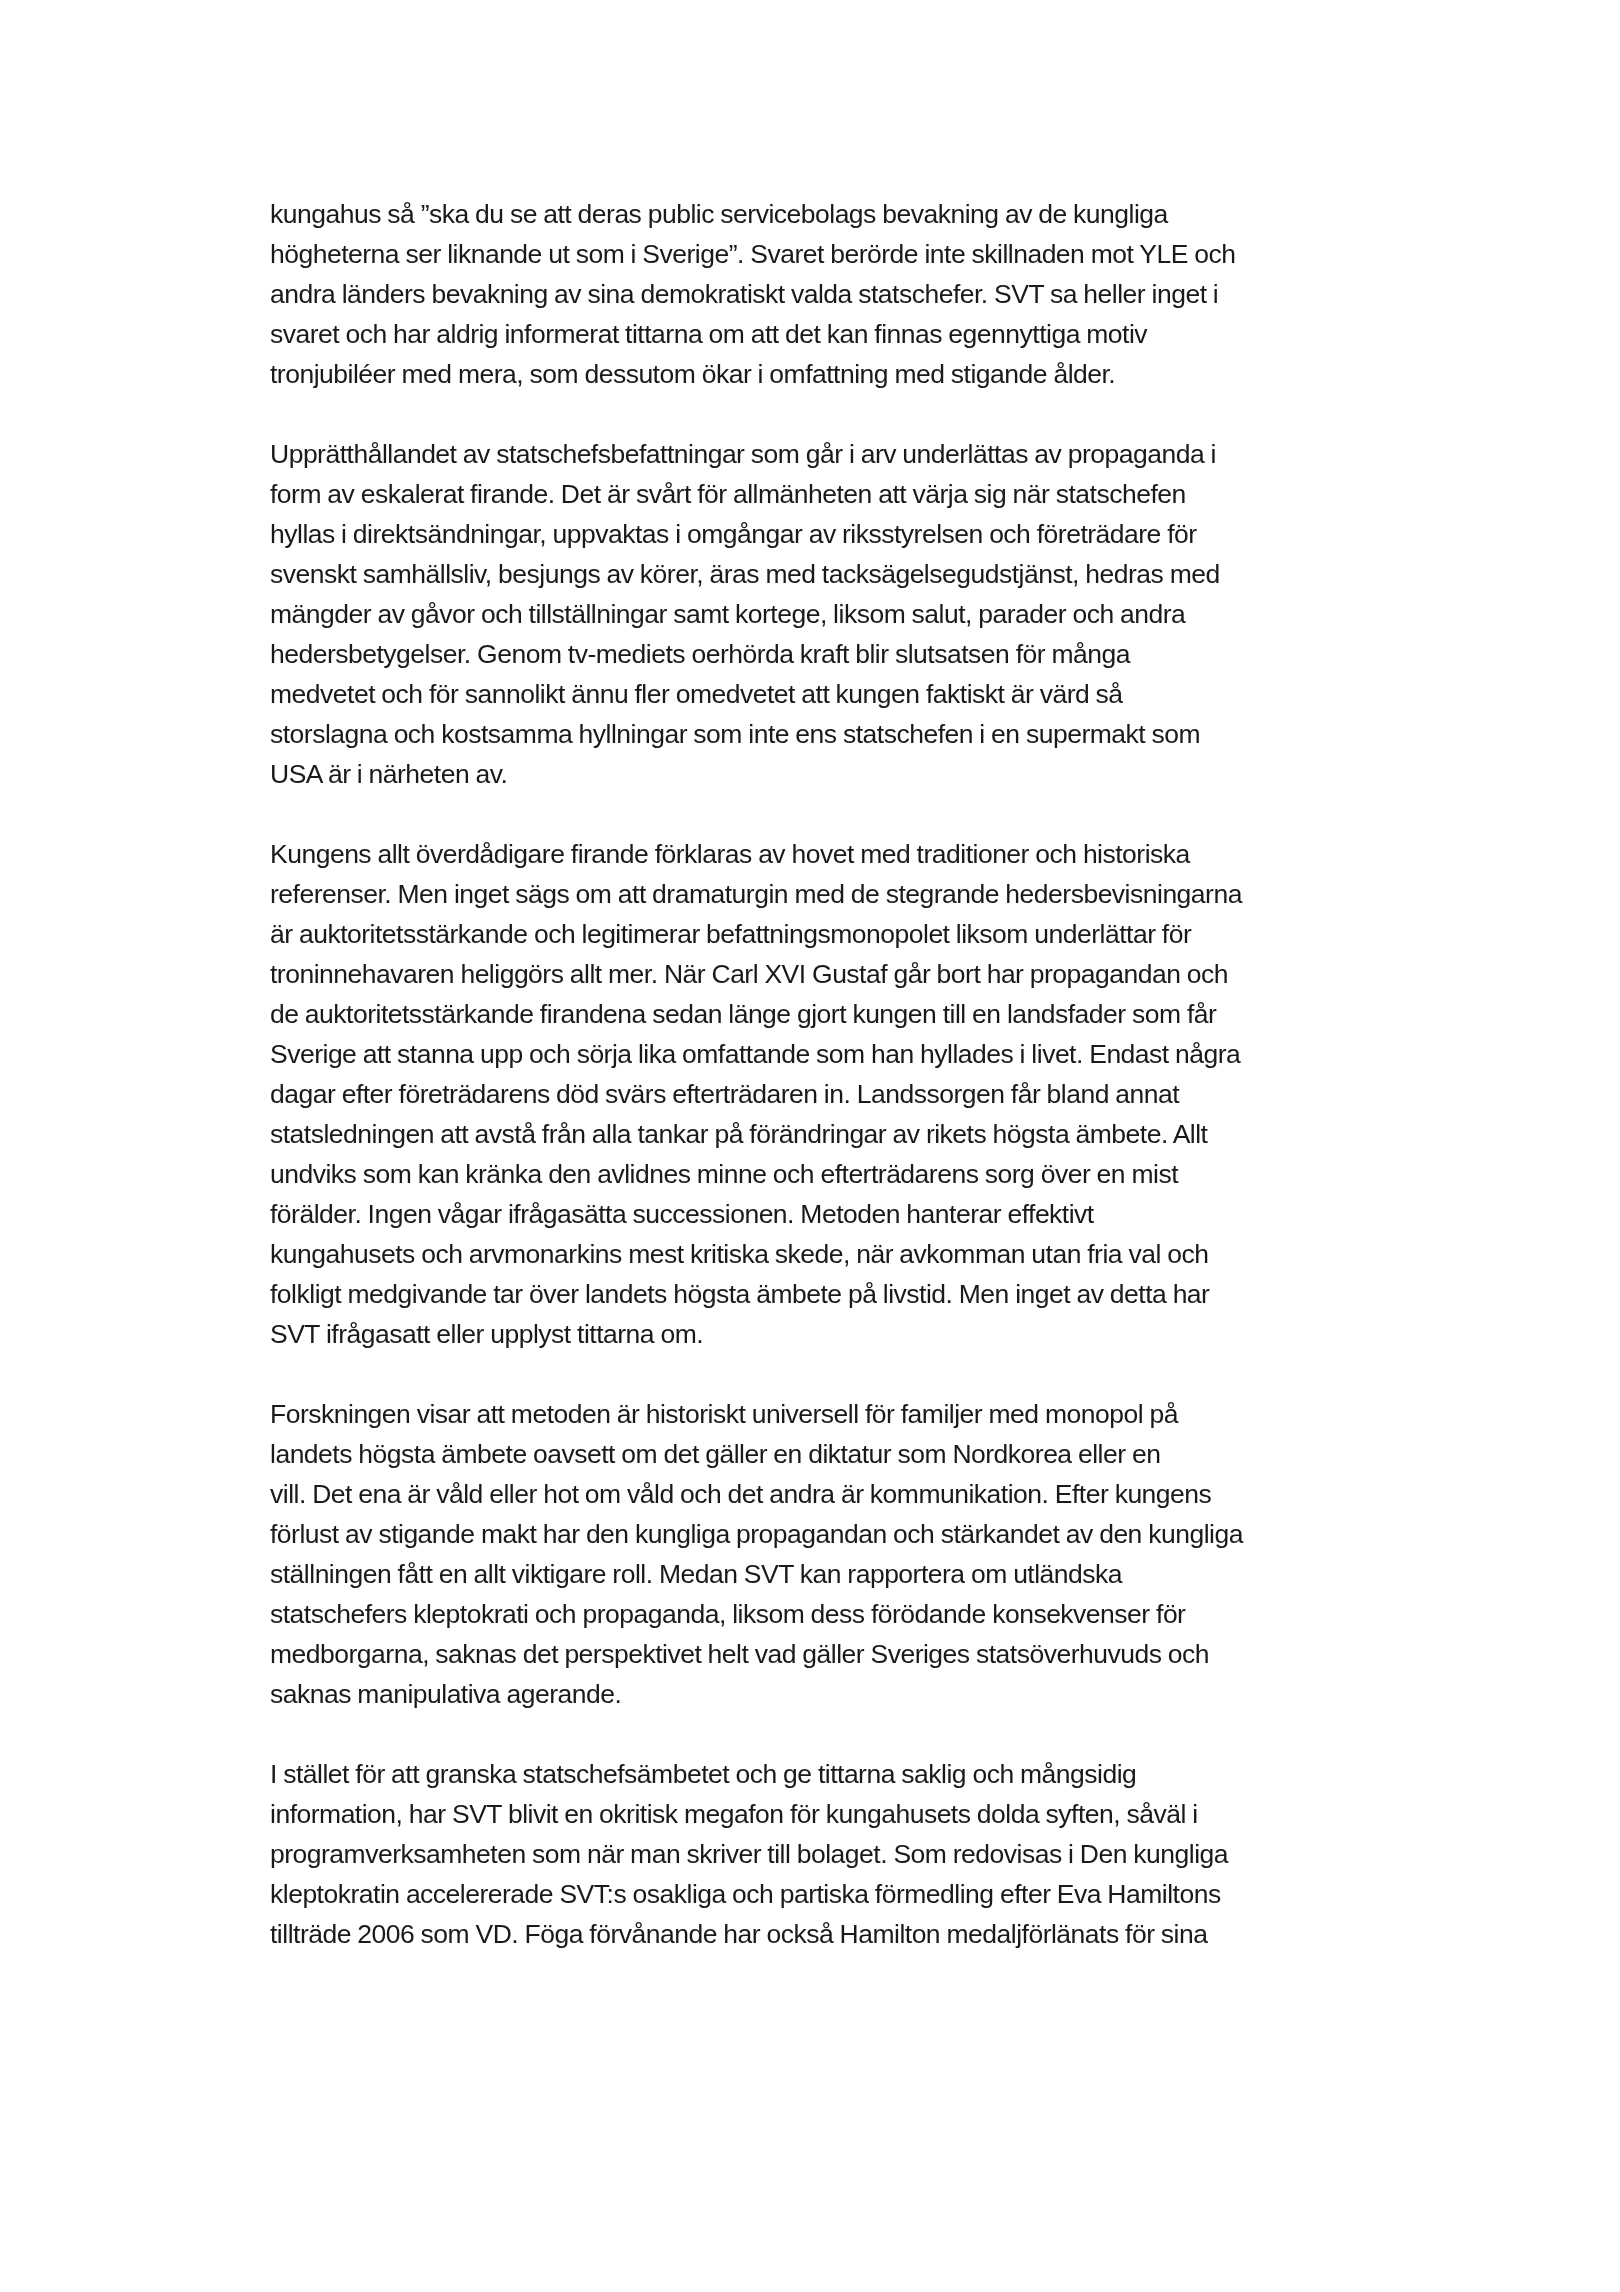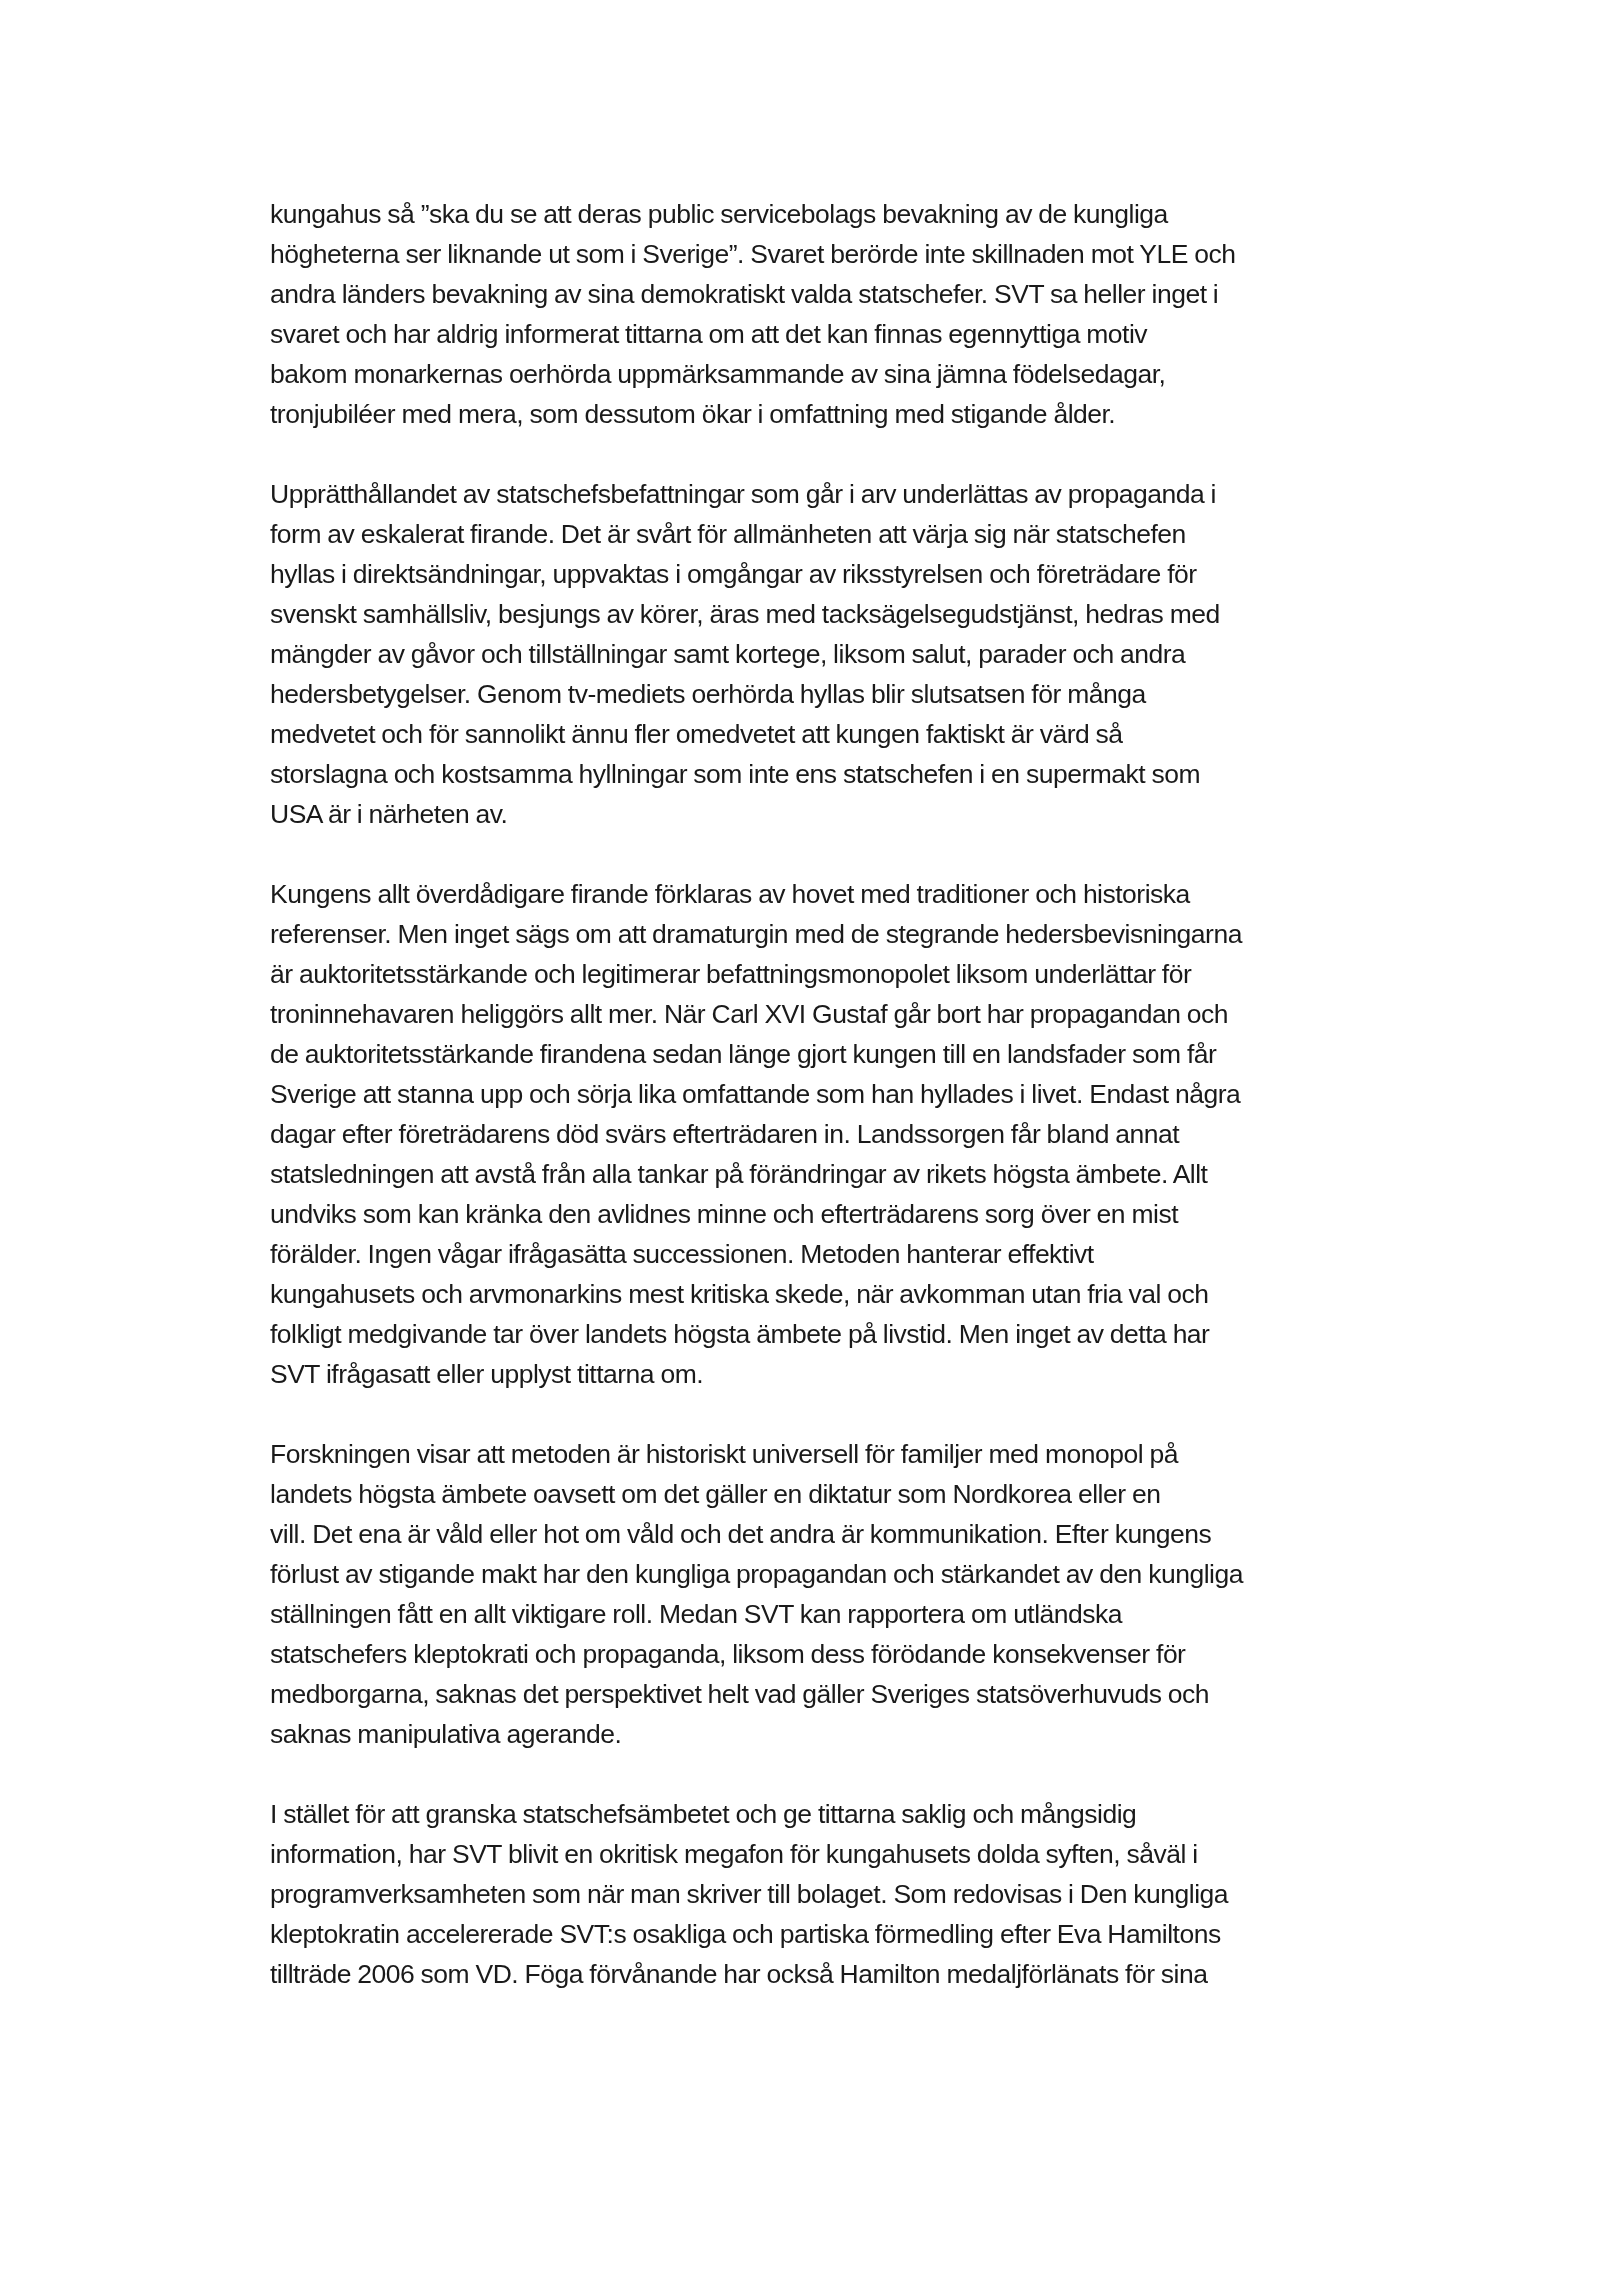--- a/index.html
+++ b/index.html
@@ -24,31 +24,30 @@
 <body>
 
 <div class="page">
   <div class="content">
 
     <div class="para">
       <span class="line">kungahus så ”ska du se att deras public servicebolags bevakning av de kungliga</span>
       <span class="line">högheterna ser liknande ut som i Sverige”. Svaret berörde inte skillnaden mot YLE och</span>
       <span class="line">andra länders bevakning av sina demokratiskt valda statschefer. SVT sa heller inget i</span>
       <span class="line">svaret och har aldrig informerat tittarna om att det kan finnas egennyttiga motiv</span>
-      <span class="line">bakom monarkernas oerhörda uppmärksammande av sina jämna födelsedagar,</span>
       <span class="line">tronjubiléer med mera, som dessutom ökar i omfattning med stigande ålder.</span>
     </div>
 
     <div class="para">
       <span class="line">Upprätthållandet av statschefsbefattningar som går i arv underlättas av propaganda i</span>
       <span class="line">form av eskalerat firande. Det är svårt för allmänheten att värja sig när statschefen</span>
       <span class="line">hyllas i direktsändningar, uppvaktas i omgångar av riksstyrelsen och företrädare för</span>
       <span class="line">svenskt samhällsliv, besjungs av körer, äras med tacksägelsegudstjänst, hedras med</span>
       <span class="line">mängder av gåvor och tillställningar samt kortege, liksom salut, parader och andra</span>
-      <span class="line">hedersbetygelser. Genom tv-mediets oerhörda hyllas blir slutsatsen för många</span>
+      <span class="line">hedersbetygelser. Genom tv-mediets oerhörda kraft blir slutsatsen för många</span>
       <span class="line">medvetet och för sannolikt ännu fler omedvetet att kungen faktiskt är värd så</span>
       <span class="line">storslagna och kostsamma hyllningar som inte ens statschefen i en supermakt som</span>
       <span class="line">USA är i närheten av.</span>
     </div>
 
     <div class="para">
       <span class="line">Kungens allt överdådigare firande förklaras av hovet med traditioner och historiska</span>
       <span class="line">referenser. Men inget sägs om att dramaturgin med de stegrande hedersbevisningarna</span>
       <span class="line">är auktoritetsstärkande och legitimerar befattningsmonopolet liksom underlättar för</span>
       <span class="line">troninnehavaren heliggörs allt mer. När Carl XVI Gustaf går bort har propagandan och</span>

